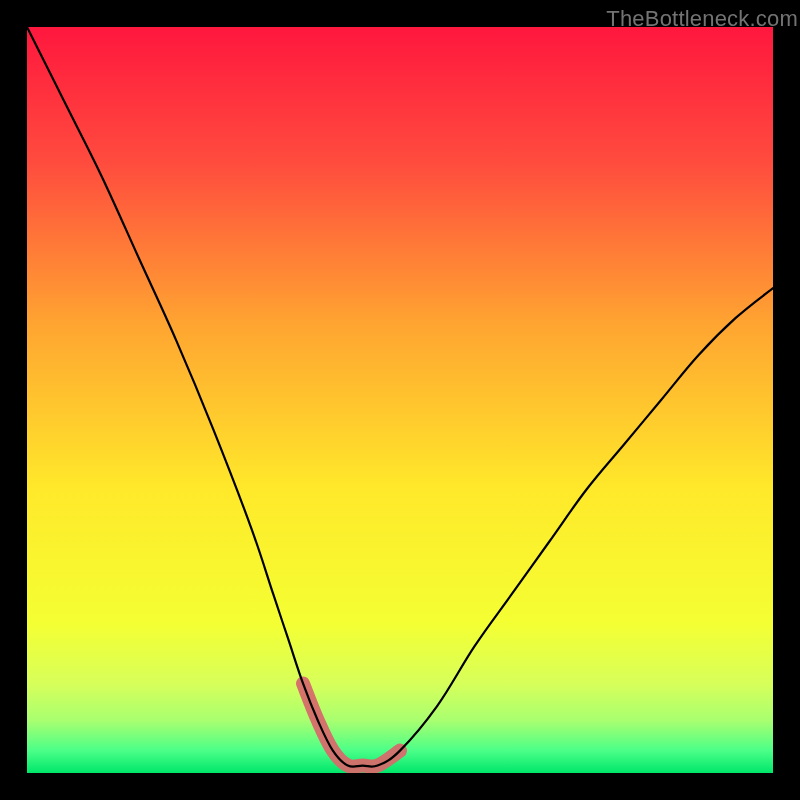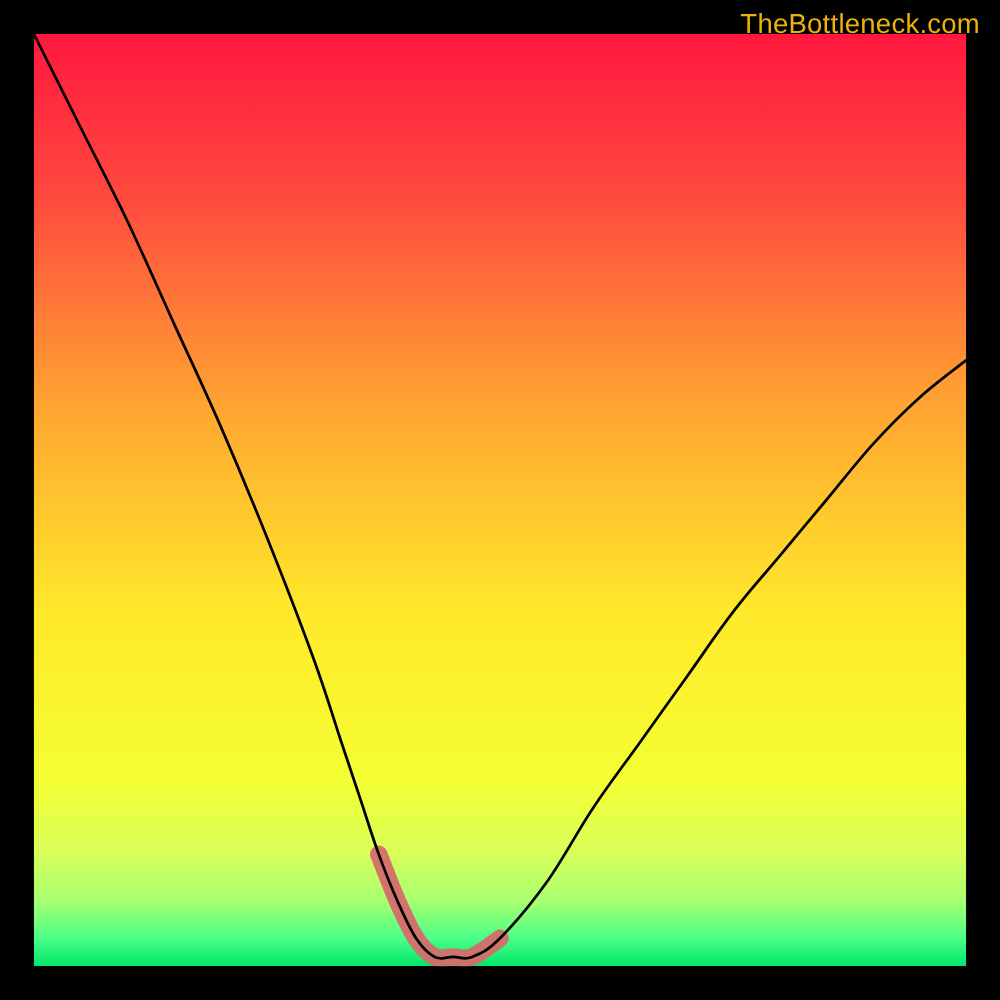--- a/index.html
+++ b/index.html
@@ -13,22 +13,22 @@
   }
   .frame {
     position: relative;
     width: 800px;
     height: 800px;
     background: #000;
   }
   .watermark {
     position: absolute;
     top: 6px;
-    right: 16px;
-    color: #eab308;
+    right: 2px;
+    color: #737373;
     font-size: 22px;
     font-weight: 400;
     letter-spacing: 0.2px;
     z-index: 10;
     text-align: right;
   }
   .plot-wrap {
     position: absolute;
     left: 27px;
     top: 27px;

